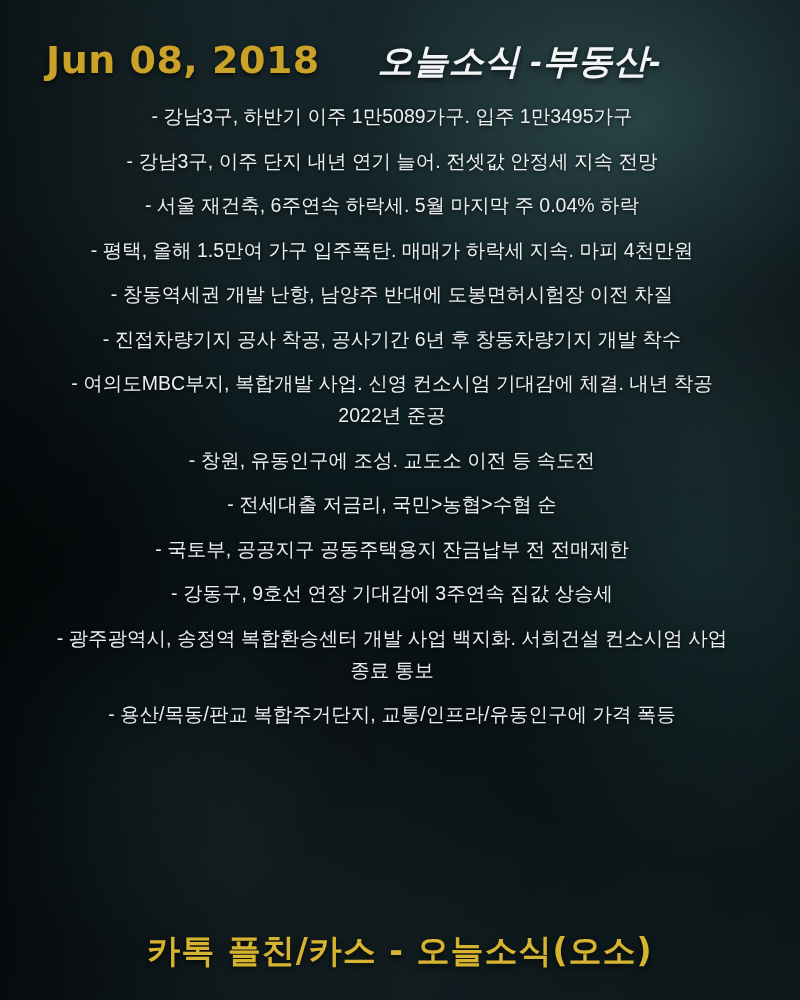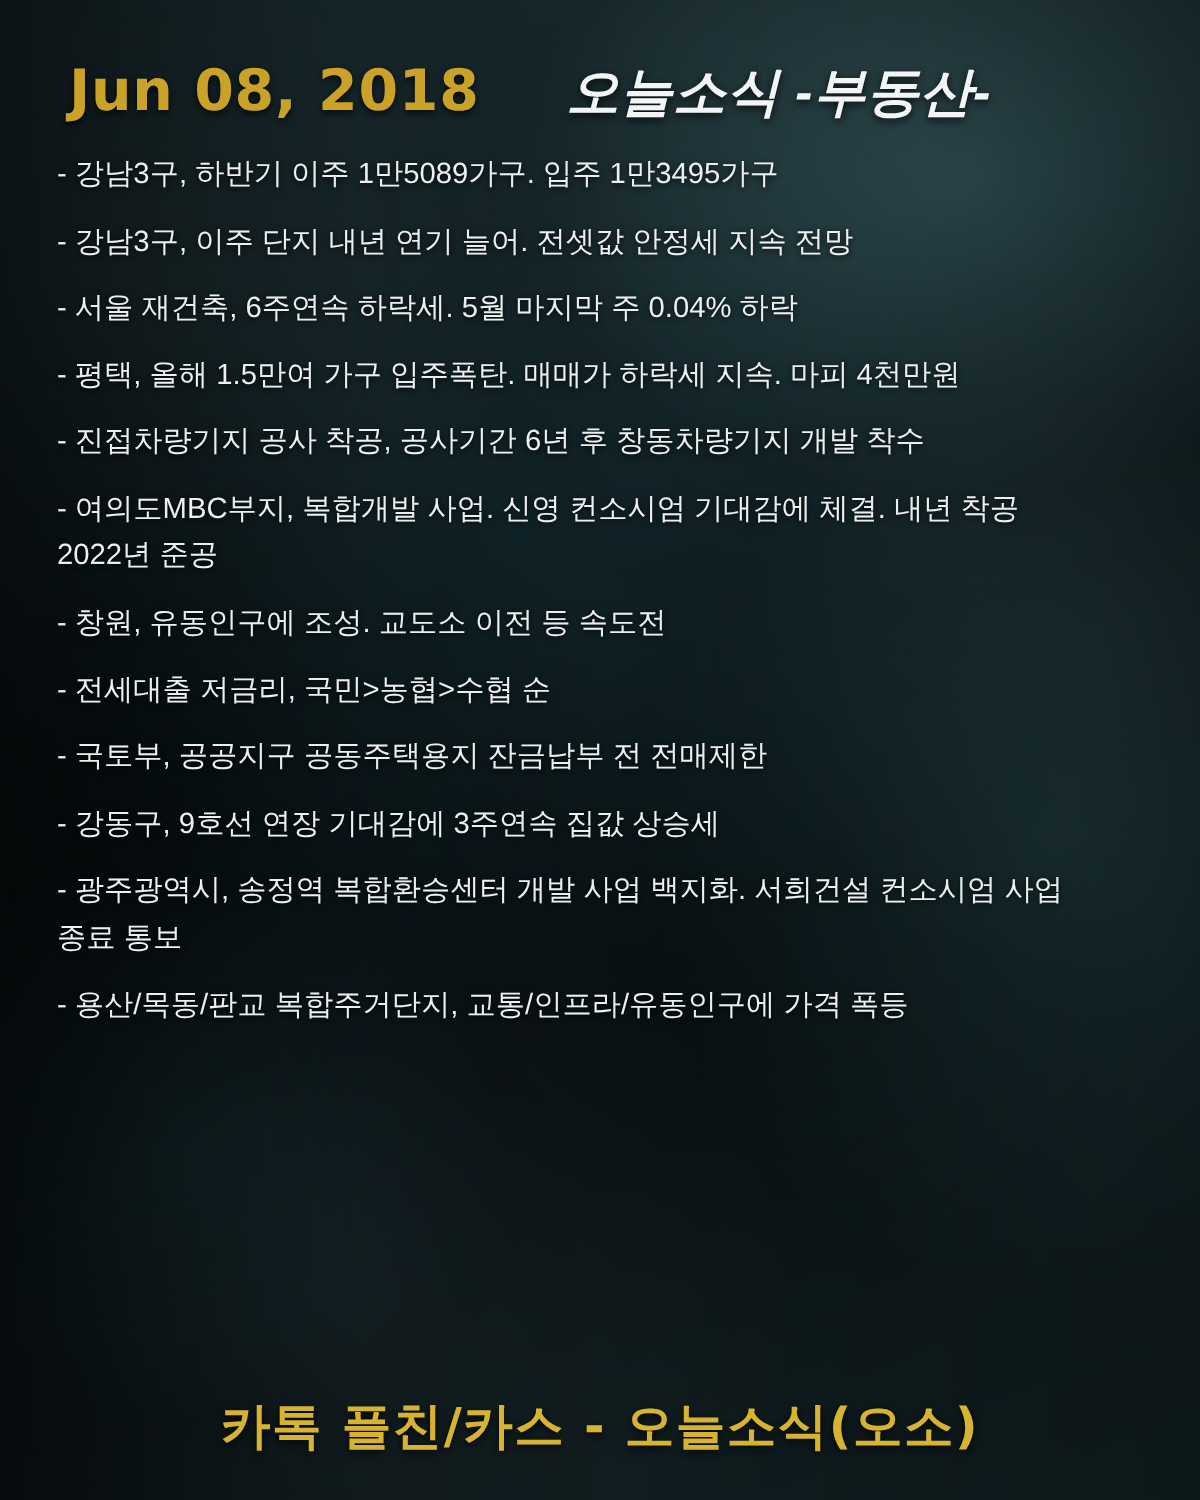--- a/index.html
+++ b/index.html
@@ -74,20 +74,21 @@
     color: #f2f4f5;
     letter-spacing: 0.5px;
     text-shadow: 0 2px 6px rgba(0,0,0,0.8);
     white-space: nowrap;
     font-style: italic;
   }
   .items {
     margin: 10px 16px 0 0;
     padding: 0 22px 0 22px;
     list-style: none;
+    text-align: center;
   }
   .item {
     font-size: 19.5px;
     line-height: 1.62;
     color: #eceff0;
     margin: 0 0 13px 0;
     text-shadow: 0 1px 4px rgba(0,0,0,0.85);
     word-break: keep-all;
   }
   .footer {
@@ -117,20 +118,21 @@
     <div class="header">
       <span class="header-date">Jun 08, 2018</span>
       <span class="header-title">오늘소식 -부동산-</span>
     </div>
 
     <ul class="items">
       <li class="item">- 강남3구, 하반기 이주 1만5089가구. 입주 1만3495가구</li>
       <li class="item">- 강남3구, 이주 단지 내년 연기 늘어. 전셋값 안정세 지속 전망</li>
       <li class="item">- 서울 재건축, 6주연속 하락세. 5월 마지막 주 0.04% 하락</li>
       <li class="item">- 평택, 올해 1.5만여 가구 입주폭탄. 매매가 하락세 지속. 마피 4천만원</li>
+      <li class="item">- 창동역세권 개발 난항, 남양주 반대에 도봉면허시험장 이전 차질</li>
       <li class="item">- 진접차량기지 공사 착공, 공사기간 6년 후 창동차량기지 개발 착수</li>
       <li class="item">- 여의도MBC부지, 복합개발 사업. 신영 컨소시엄 기대감에 체결. 내년 착공 2022년 준공</li>
       <li class="item">- 창원, 유동인구에 조성. 교도소 이전 등 속도전</li>
       <li class="item">- 전세대출 저금리, 국민&gt;농협&gt;수협 순</li>
       <li class="item">- 국토부, 공공지구 공동주택용지 잔금납부 전 전매제한</li>
       <li class="item">- 강동구, 9호선 연장 기대감에 3주연속 집값 상승세</li>
       <li class="item">- 광주광역시, 송정역 복합환승센터 개발 사업 백지화. 서희건설 컨소시엄 사업 종료 통보</li>
       <li class="item">- 용산/목동/판교 복합주거단지, 교통/인프라/유동인구에 가격 폭등</li>
     </ul>
 

